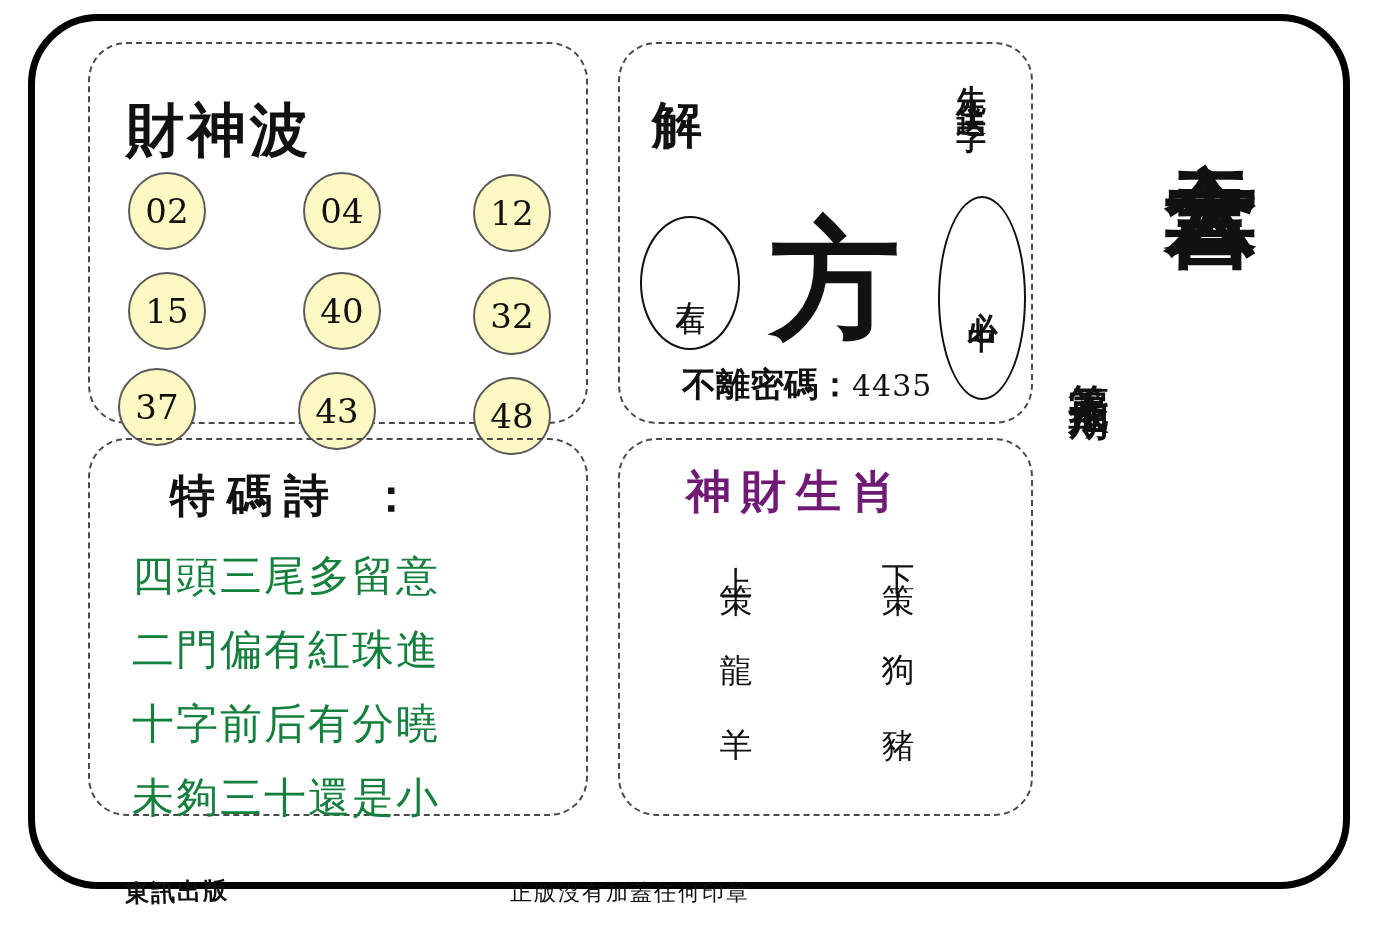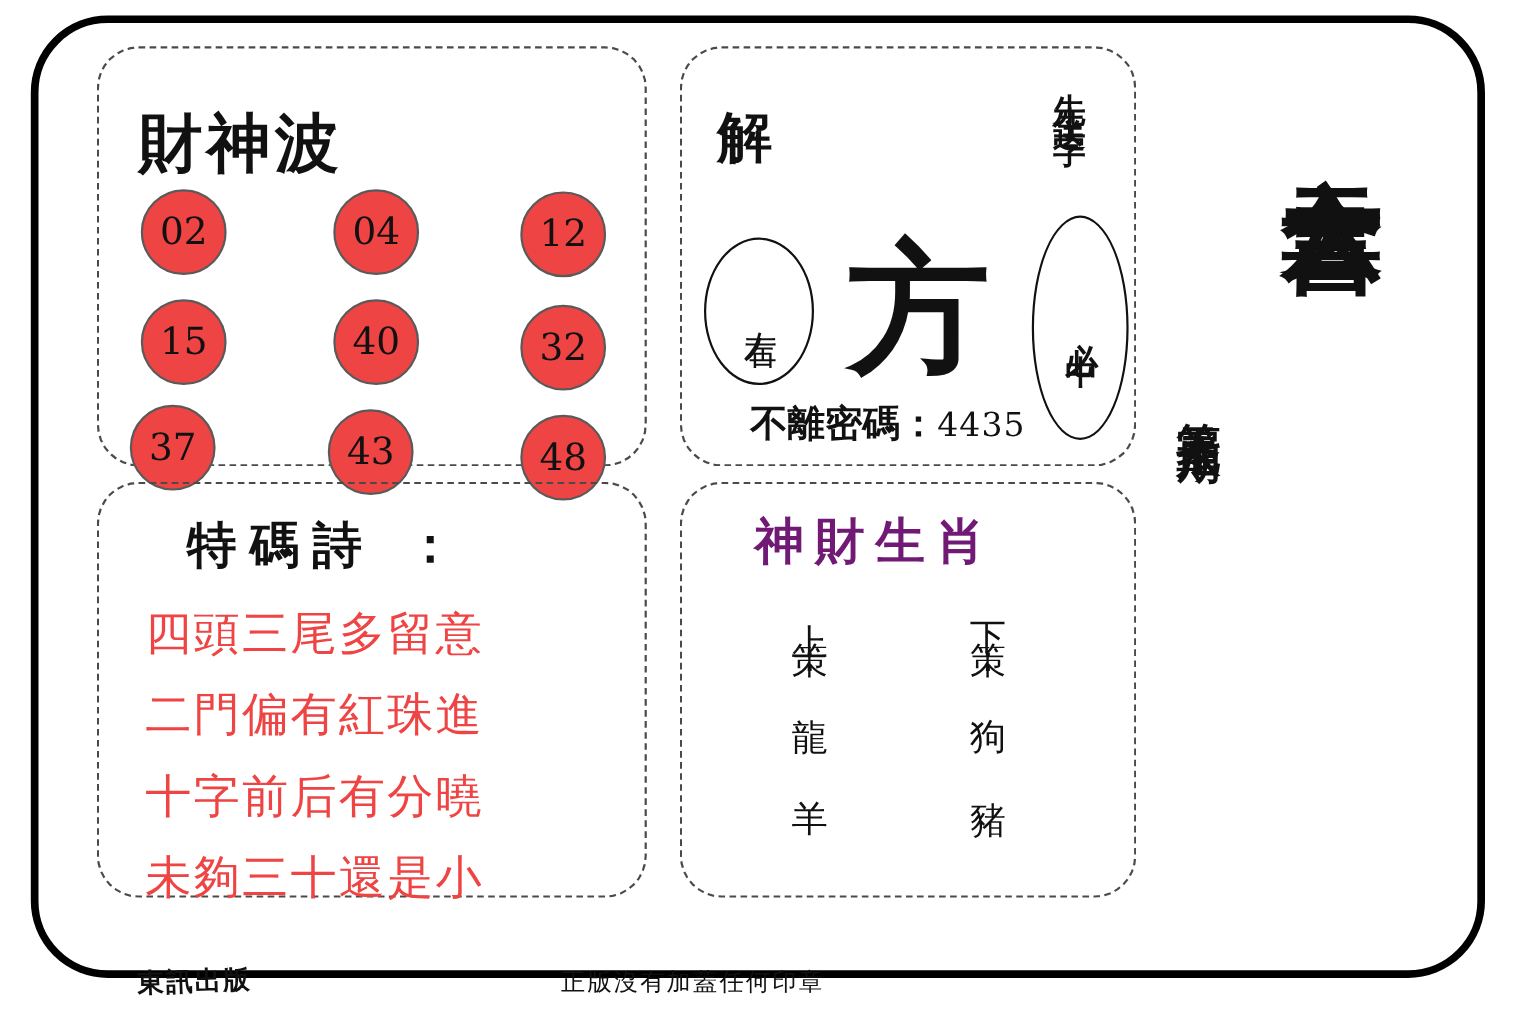--- a/index.html
+++ b/index.html
@@ -35,21 +35,21 @@
     font-size:58px;font-weight:bold;letter-spacing:4px;
     font-family:"DejaVu Serif", serif;
     color:#111;
   }
   .ball-grid{
     position:absolute;left:28px;top:128px;width:450px;height:240px;
   }
   .ball{
     position:absolute;
     width:74px;height:74px;border-radius:50%;
-    background:#ef4444;
+    background:#fef9c3;
     border:2px solid #5a5a5a;
     color:#111;
     font-size:34px;
     display:flex;align-items:center;justify-content:center;
     font-family:"DejaVu Serif", serif;
   }
   
   #box-jie{ left:618px; top:42px; width:415px; height:382px; }
   .jie-char{
     position:absolute;left:32px;top:48px;
@@ -90,21 +90,21 @@
   }
   .buli-row .code{ font-weight:normal;font-size:30px;letter-spacing:1px;}
   
   #box-poem{ left:88px; top:438px; width:500px; height:378px; }
   .poem-title{
     position:absolute;left:80px;top:26px;
     font-size:45px;font-weight:bold;letter-spacing:12px;color:#111;
   }
   .poem-line{
     position:absolute;left:42px;
-    font-size:42px;color:#ef4444;letter-spacing:2px;white-space:nowrap;
+    font-size:42px;color:#15803d;letter-spacing:2px;white-space:nowrap;
   }
   
   #box-shengxiao{ left:618px; top:438px; width:415px; height:378px; }
   .sx-title{
     position:absolute;left:66px;top:22px;
     font-size:45px;font-weight:bold;letter-spacing:10px;color:#701a75;
   }
   .sx-col{
     position:absolute;
     writing-mode:vertical-rl;text-orientation:upright;

